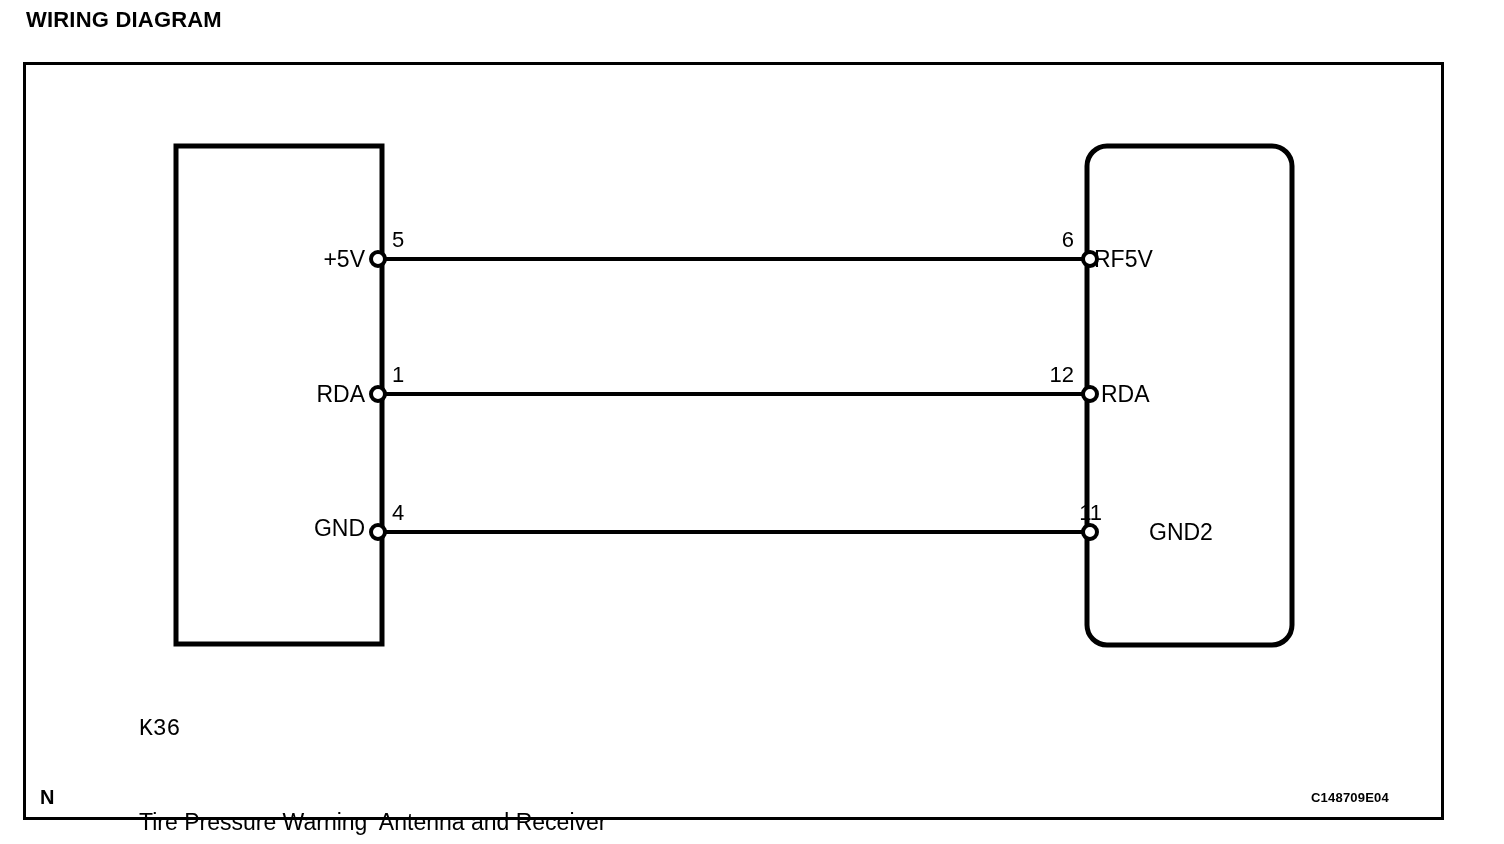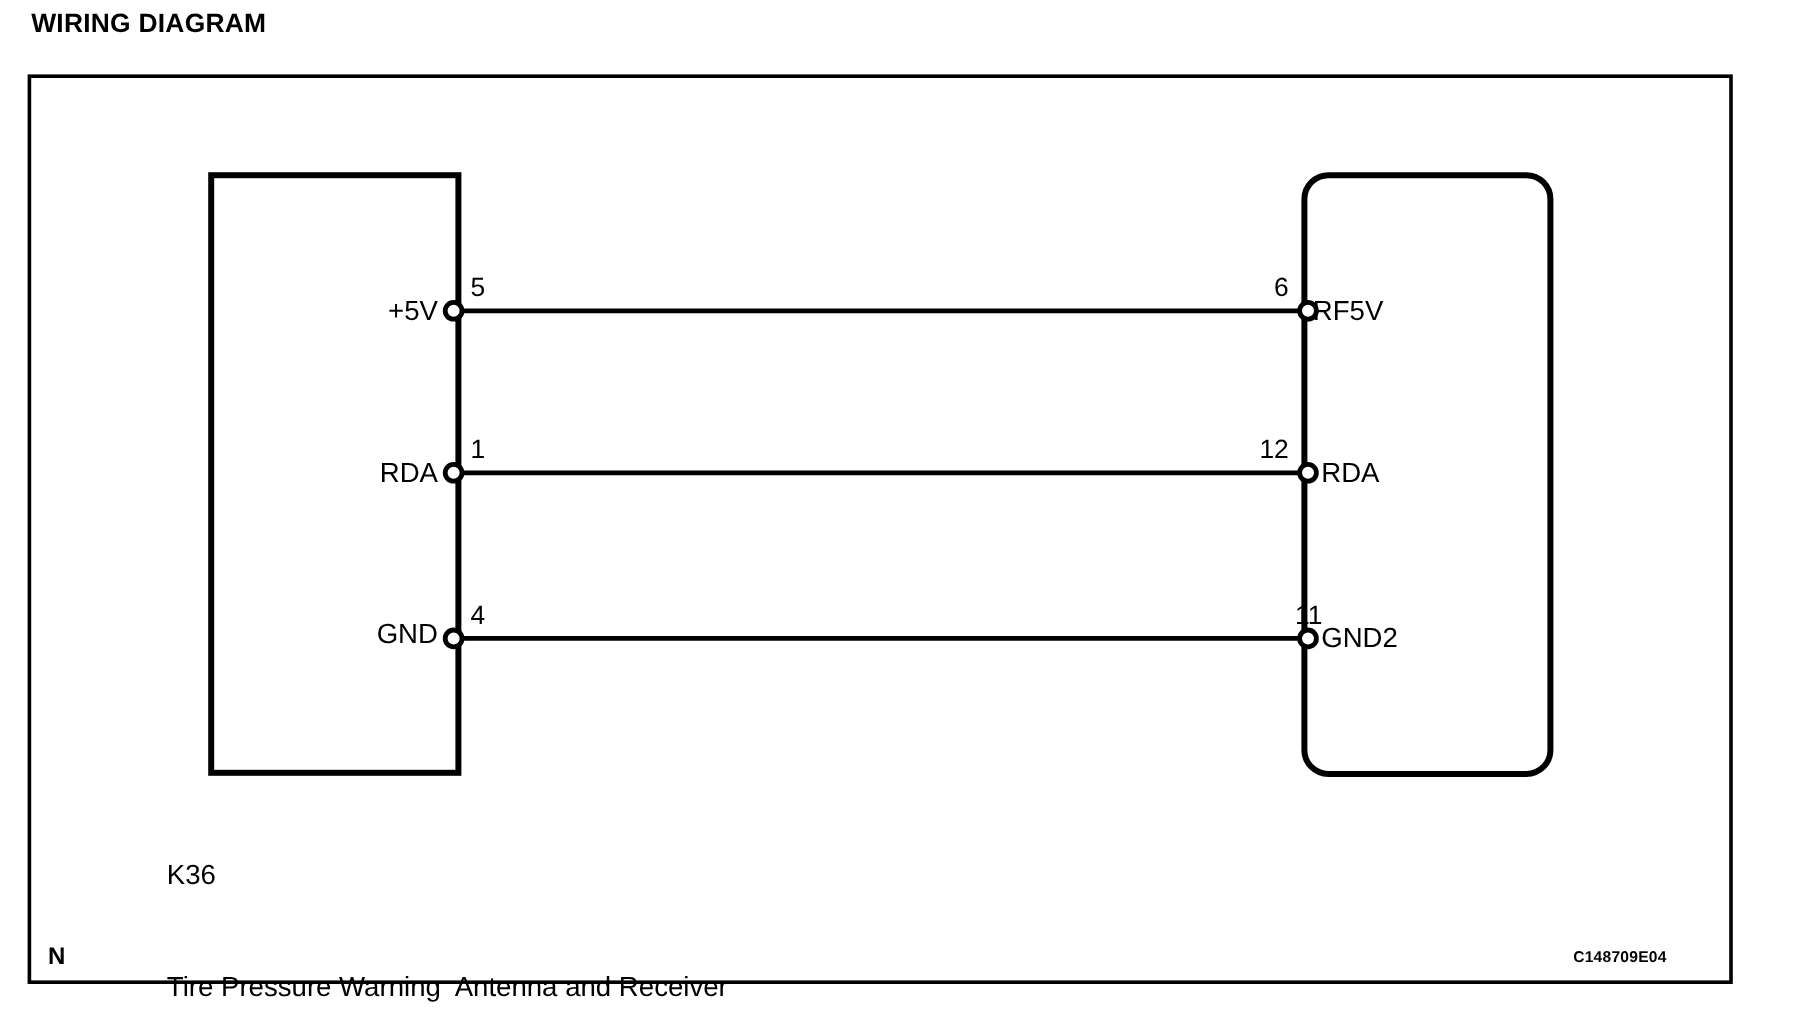--- a/index.html
+++ b/index.html
@@ -69,21 +69,21 @@
   .lbl-num-left  { text-align: left;  }
   .lbl-num-right { text-align: right; }
 
   
   .caption {
     position: absolute;
     font-size: 23px;
     line-height: 31px;
     white-space: pre;
   }
-  .caption .code { display: block; }
+  .caption .code { display: block; font-family: Liberation Mono, monospace; }
   .caption .desc { display: block; }
 
   
   .corner-mark {
     position: absolute;
     left: 40px;
     top: 787px;
     font-size: 20px;
     font-weight: bold;
     line-height: 1;
@@ -128,21 +128,21 @@
 <div class="lbl lbl-left-pin" style="left:205px; top:259px; width:160px;">+5V</div>
 <div class="lbl lbl-left-pin" style="left:205px; top:394px; width:160px;">RDA</div>
 <div class="lbl lbl-left-pin" style="left:205px; top:528px; width:160px;">GND</div>
 
 <div class="lbl lbl-num lbl-num-left" style="left:392px; top:229px;">5</div>
 <div class="lbl lbl-num lbl-num-left" style="left:392px; top:364px;">1</div>
 <div class="lbl lbl-num lbl-num-left" style="left:392px; top:502px;">4</div>
 
 <div class="lbl lbl-right-pin" style="left:1094px; top:259px; width:190px;">RF5V</div>
 <div class="lbl lbl-right-pin" style="left:1101px; top:394px; width:190px;">RDA</div>
-<div class="lbl lbl-right-pin" style="left:1101px; top:532px; width:190px;">GND2</div>
+<div class="lbl lbl-right-pin" style="left:1149px; top:532px; width:190px;">GND2</div>
 
 <div class="lbl lbl-num lbl-num-right" style="left:984px; top:229px; width:90px;">6</div>
 <div class="lbl lbl-num lbl-num-right" style="left:984px; top:364px; width:90px;">12</div>
 <div class="lbl lbl-num lbl-num-right" style="left:1012px; top:502px; width:90px;">11</div>
 
 <div class="caption" style="left:139px; top:652px;">
   <span class="code">K36</span>
   <span class="desc">Tire Pressure Warning  Antenna and Receiver</span>
 </div>
 

